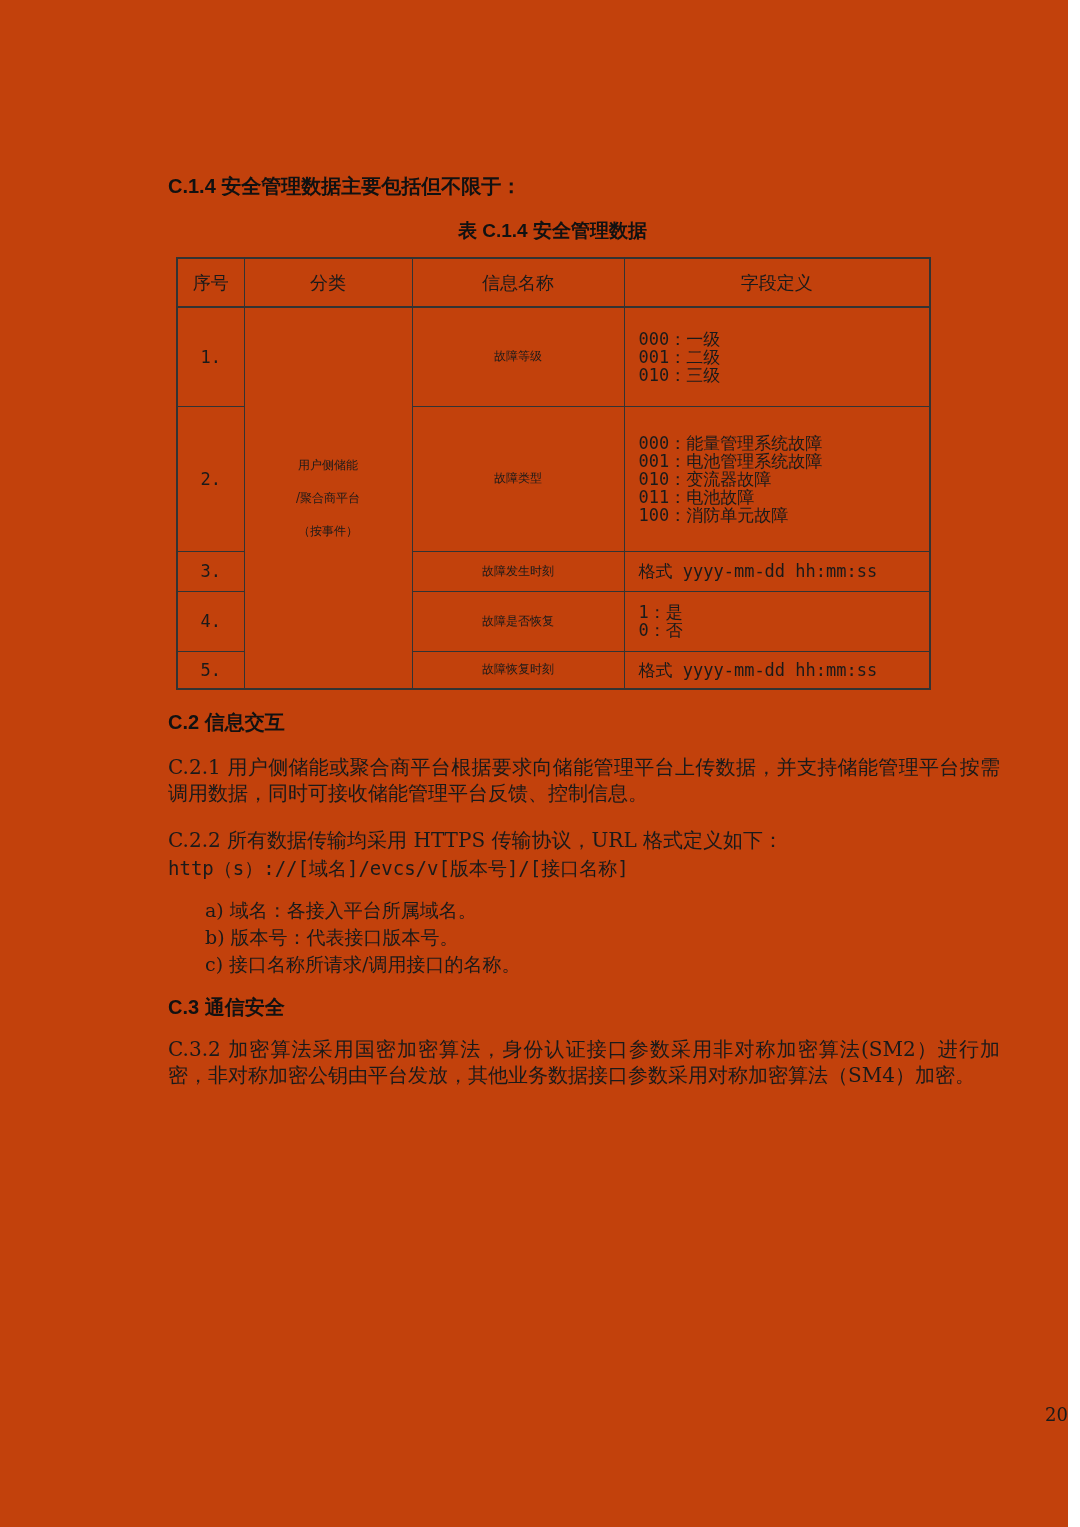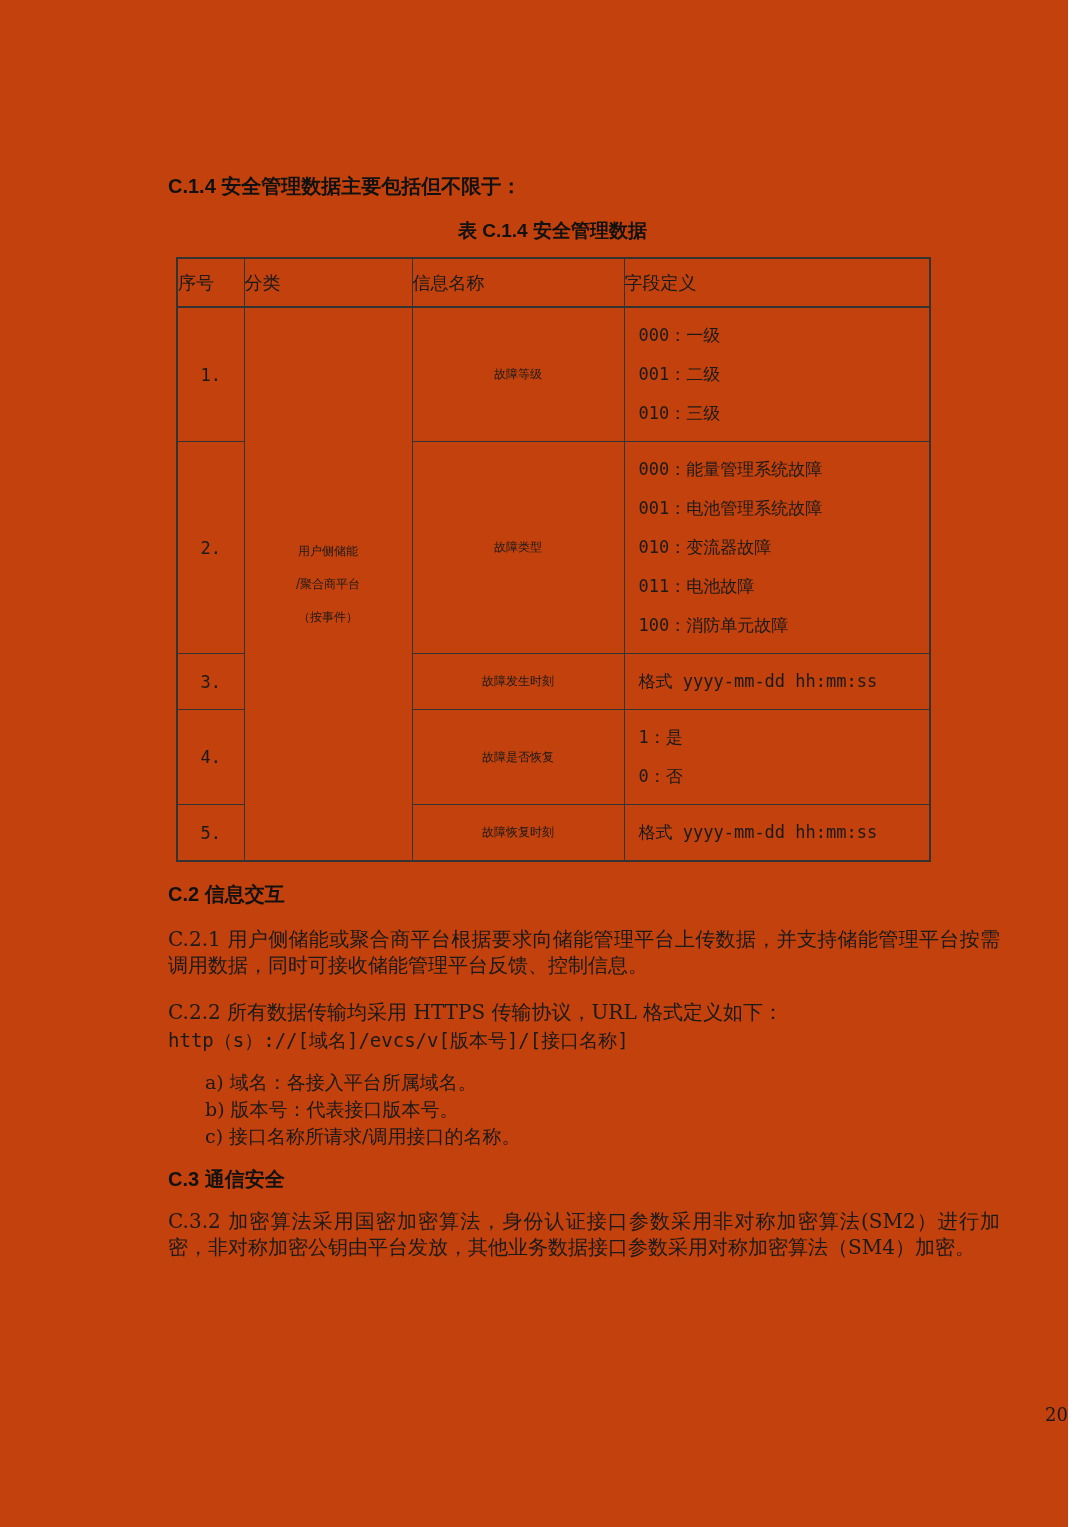--- a/index.html
+++ b/index.html
@@ -19,35 +19,35 @@
     font-weight:700; font-size:19px; line-height:24px;
     width:753px; margin:21px 0 0 8px; text-align:center; color:#111111;
   }
   table.data-table {
     border-collapse:collapse; table-layout:fixed;
     width:753px; margin:14px 0 0 8px;
     border:2px solid #333333;
   }
   .data-table th, .data-table td { border:1px solid #333333; font-weight:normal; }
   .data-table thead th {
-    height:49px; font-size:18px; text-align:left; vertical-align:middle;
+    height:49px; font-size:18px; text-align:center; vertical-align:middle;
     border-bottom:2px solid #333333;
   }
   td.cell-no {
     text-align:center; vertical-align:middle; font-size:17px;
     font-family:"DejaVu Sans Mono","Liberation Mono",monospace;
   }
   td.cell-cat {
     text-align:center; vertical-align:middle; font-size:12px;
     line-height:33px; white-space:pre-line;
   }
   td.cell-name { text-align:center; vertical-align:middle; font-size:12px; }
   td.cell-def {
     font-family:"DejaVu Sans Mono","Liberation Mono",monospace;
-    font-size:17px; line-height:39px; padding:8px 10px 8px 14px;
+    font-size:17px; line-height:18px; padding:8px 10px 8px 14px;
     white-space:pre-line; vertical-align:middle; text-align:left;
   }
   tr.row-1 td { height:99px; }
   tr.row-2 td { height:145px; }
   tr.row-3 td { height:40px; }
   tr.row-4 td { height:60px; }
   tr.row-5 td { height:38px; }
   p.body-par { font-size:20px; line-height:26px; text-align:justify; }
   .h-c2 { margin-top:20px; }
   .par-c21 { margin-top:20px; }

